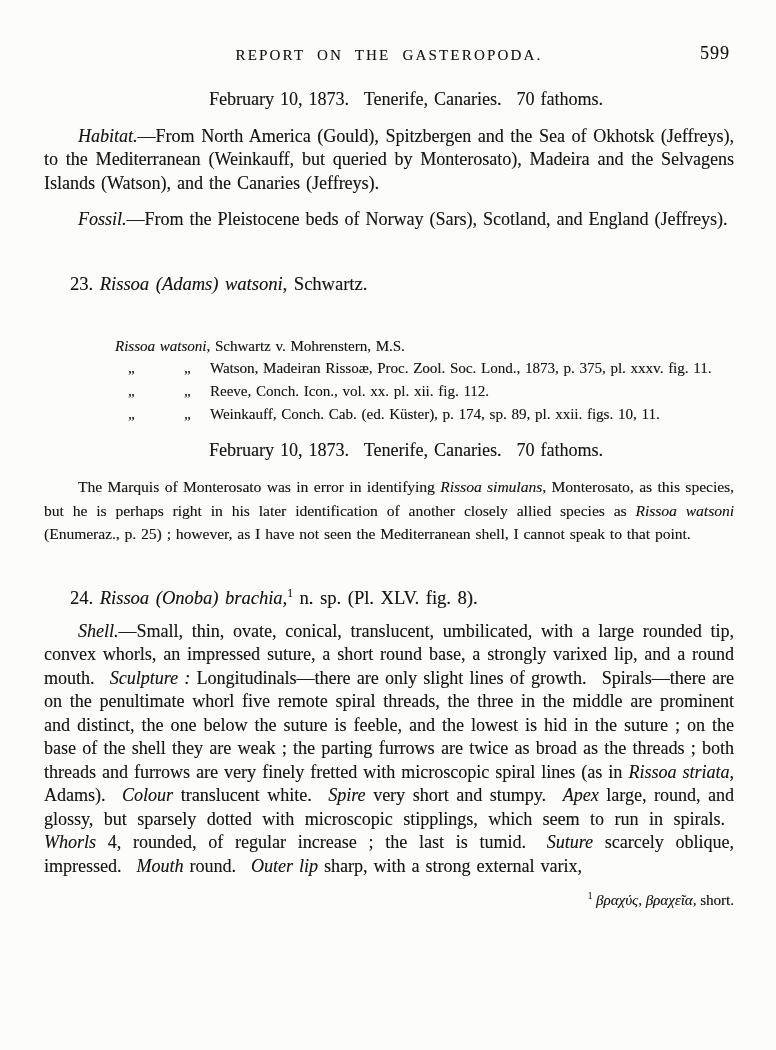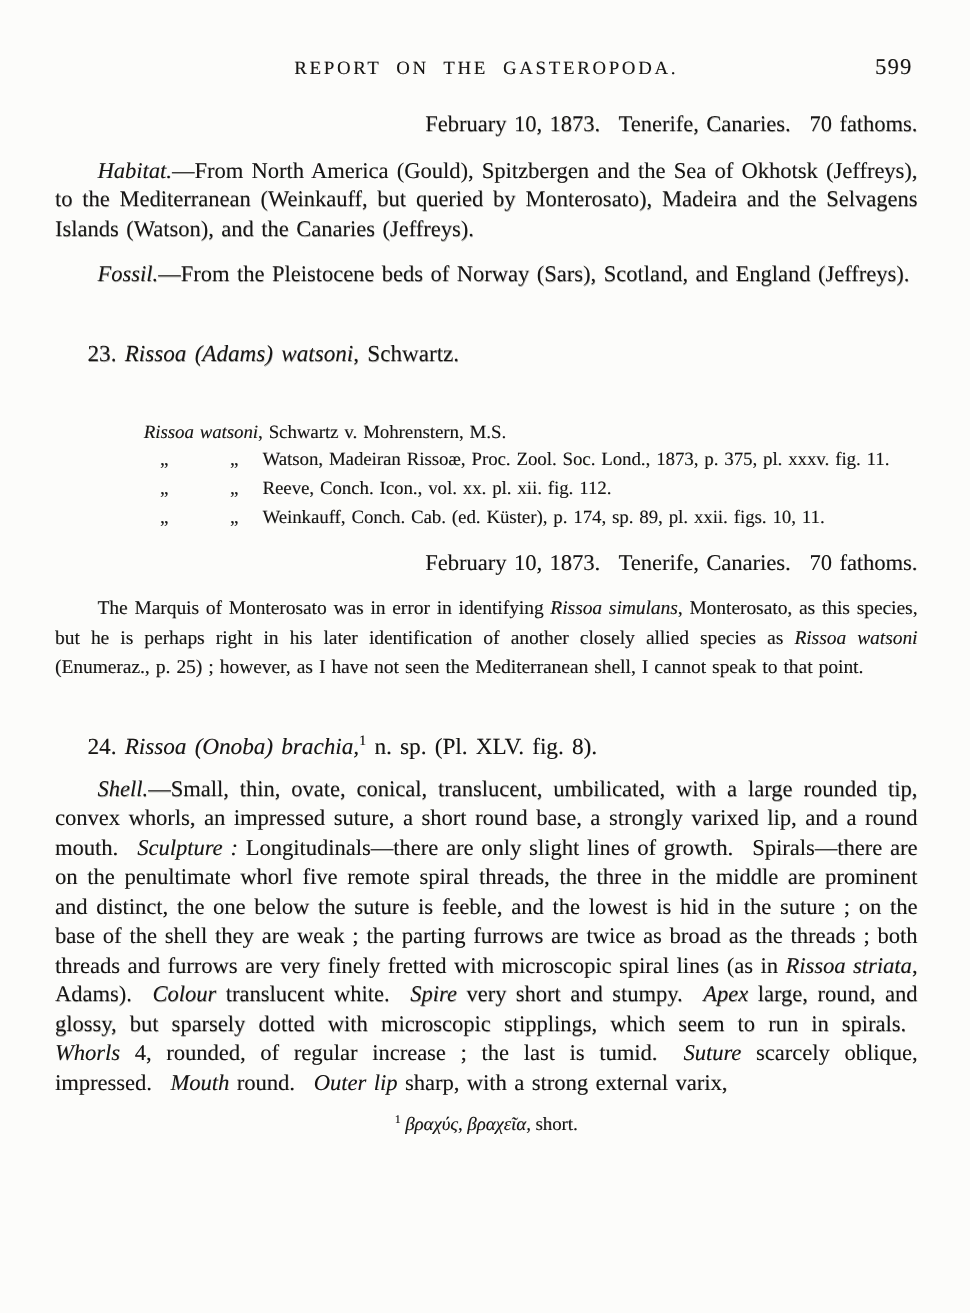--- a/index.html
+++ b/index.html
@@ -28,41 +28,41 @@
   }
   p { margin: 0; }
   .para {
     font-size: 18px;
     line-height: 23.5px;
     text-align: justify;
     text-indent: 34px;
     word-spacing: 1.5px;
     margin-bottom: 13px;
   }
-  .single { text-align: right; }
+  .single { text-align: center; }
   .section-heading {
     font-size: 18.5px;
     text-indent: 26px;
     margin: 42px 0 11px 0;
     word-spacing: 2px;
   }
   .synonymy { font-size: 15px; line-height: 22.8px; margin-bottom: 13px; word-spacing: 1px; }
   .syn-first { padding-left: 71px; margin-top: 40px; }
   .syn-row { display: grid; grid-template-columns: 56px 26px 1fr; padding-left: 84px; }
   .ditto { font-size: 15px; }
   .note-para {
     font-size: 15.5px;
     line-height: 23.6px;
     text-align: justify;
     text-indent: 34px;
     margin-bottom: 12px;
     word-spacing: 1px;
   }
   .footnote {
-    text-align: center;
+    text-align: right;
     font-size: 15px;
     margin-top: 14px;
   }
   i { font-style: italic; }
   sup { font-size: 0.62em; vertical-align: super; line-height: 0; }
 </style>
 </head>
 <body>
 
 <div class="page">

